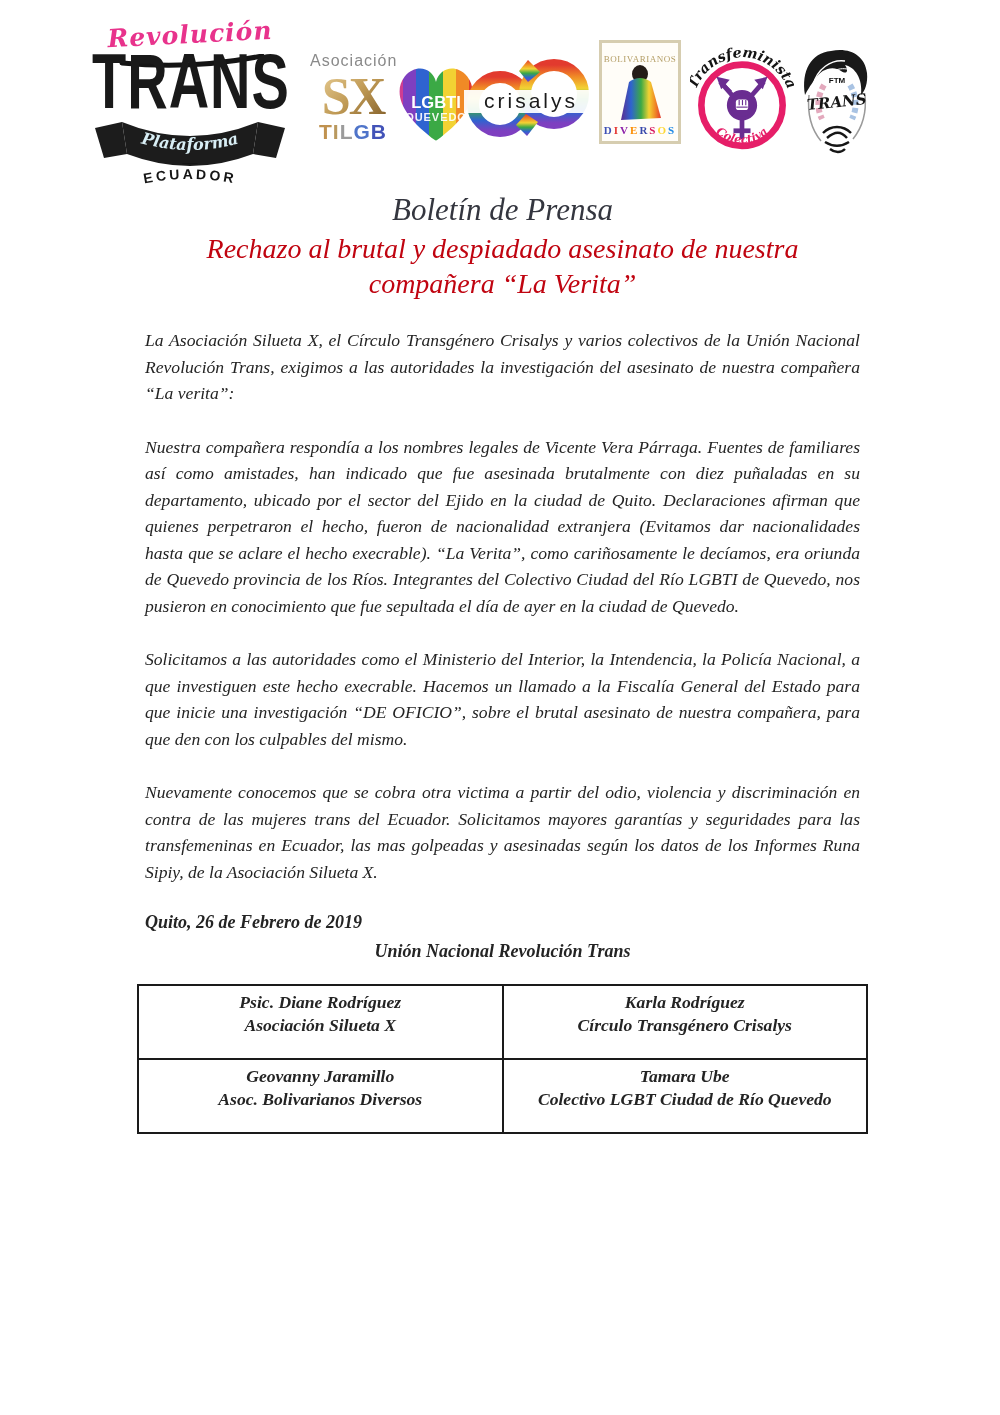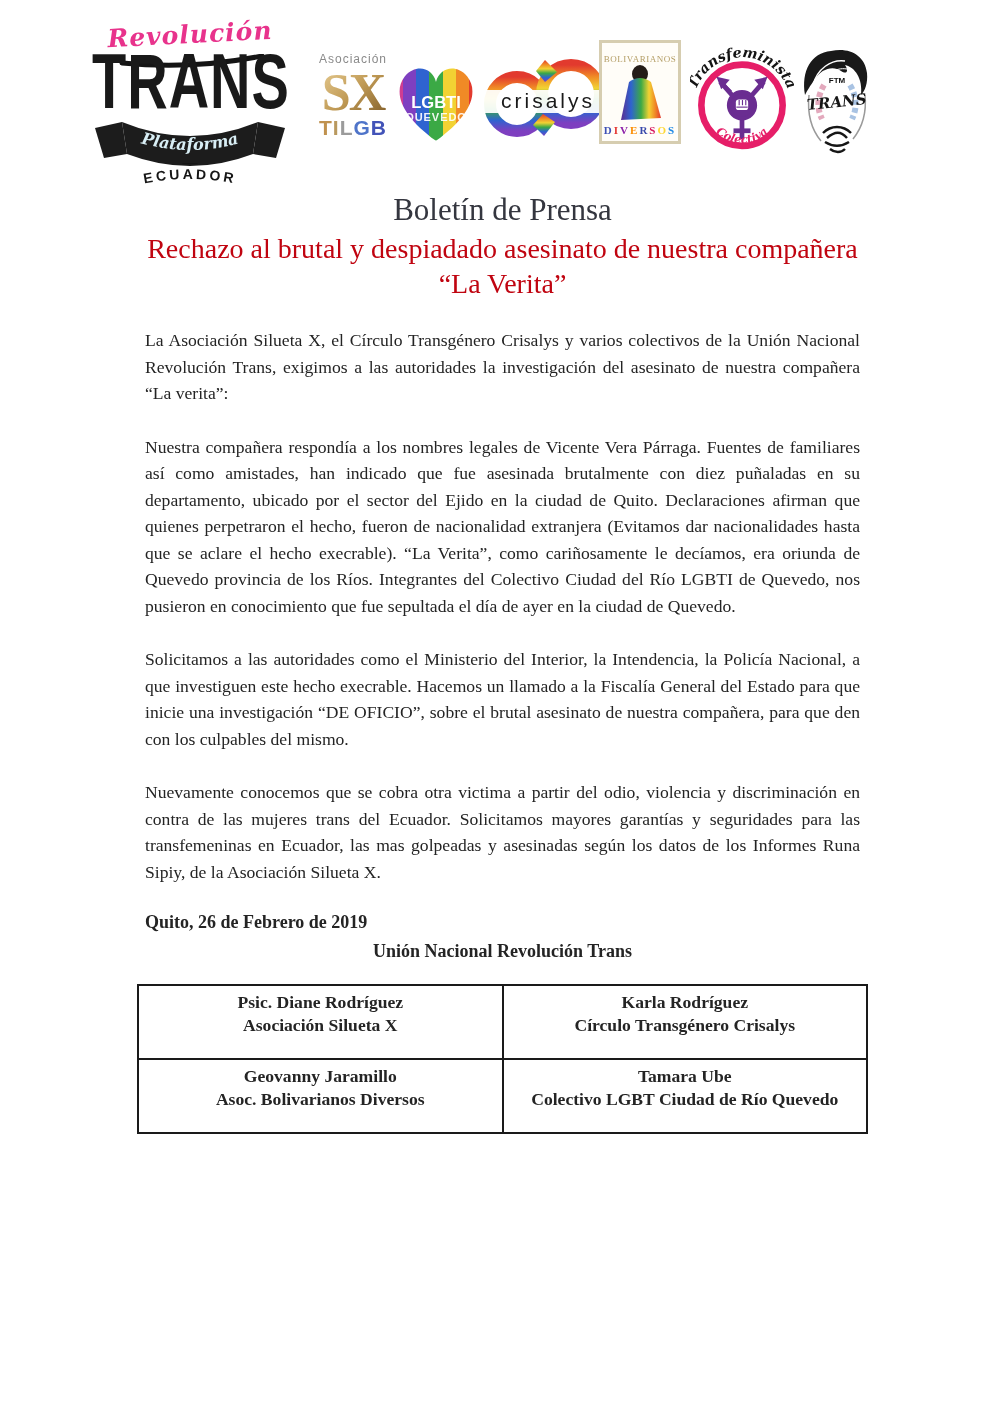--- a/index.html
+++ b/index.html
@@ -14,44 +14,44 @@
     font-size:25px;color:#e8338c;transform:rotate(-3deg);letter-spacing:1px;}
   .rev-swoosh{position:absolute;top:46px;left:26px;}
   .rev-trans{position:absolute;top:34px;width:100%;text-align:center;
     font-family:"Liberation Sans",sans-serif;font-weight:bold;font-size:56px;
     color:#191919;letter-spacing:1px;transform:scale(1.0,1.4);transform-origin:50% 0;line-height:1;}
   .rev-ribbon{position:absolute;top:110px;left:0;}
   .rev-dash{position:absolute;top:146px;width:100%;text-align:center;font-weight:bold;font-size:15px;color:#161616;}
   .rev-ecuador{position:absolute;top:158px;left:0;}
 
   .logo-sx{left:310px;top:52px;width:86px;text-align:center;font-family:"Liberation Sans",sans-serif;}
-  .sx-top{font-size:12px;color:#8a8a8a;letter-spacing:1px;}
+  .sx-top{font-size:16px;color:#8a8a8a;letter-spacing:1px;}
   .sx-tilgb{font-size:21px;font-weight:bold;letter-spacing:1px;margin-top:-6px;}
   .sx-tilgb .t{color:#c0924f;}
   .sx-tilgb .i{color:#b9995f;}
   .sx-tilgb .l{color:#9b9b9b;}
   .sx-tilgb .g{color:#4f74c9;}
   .sx-tilgb .b{color:#4253b8;}
 
   .logo-heart{left:390px;top:56px;width:92px;height:96px;}
-  .logo-crisalys{left:481px;top:52px;width:134px;height:96px;text-align:center;}
+  .logo-crisalys{left:464px;top:52px;width:134px;height:96px;text-align:center;}
 
   .logo-boli{left:599px;top:40px;width:82px;height:104px;box-sizing:border-box;
     border:3px solid #d6cdb0;background:#fffdf8;text-align:center;padding-top:11px;}
   .boli-top{font-size:9px;color:#b49e66;letter-spacing:.5px;font-family:"Liberation Serif",serif;}
   .boli-bottom{font-size:11px;font-weight:bold;letter-spacing:2px;margin-top:-2px;font-family:"Liberation Serif",serif;}
   .boli-bottom .c0{color:#3f51b5}.boli-bottom .c1{color:#e53935}.boli-bottom .c2{color:#8e24aa}
   .boli-bottom .c3{color:#fb8c00}.boli-bottom .c4{color:#3949ab}.boli-bottom .c5{color:#d81b60}
   .boli-bottom .c6{color:#fdd835}.boli-bottom .c7{color:#1e88e5}
 
   .logo-transfem{left:690px;top:30px;width:104px;height:124px;}
   .logo-ftm{left:797px;top:44px;width:80px;height:124px;}
 
   
-  .content{position:absolute;top:192px;left:145px;width:715px;}
+  .content{position:absolute;top:192px;left:145px;width:715px;font-style:italic;}
   .doc-title{margin:0 0 4px 0;font-size:31px;font-weight:normal;text-align:center;color:#34363f;}
   .doc-subtitle{margin:4px 0 26px 0;font-size:28px;font-weight:normal;text-align:center;
     color:#c00410;line-height:1.24;}
   .content p.body{margin:0 0 27px 0;font-size:17.6px;line-height:26.5px;text-align:justify;}
   .date-line{margin:4px 0 2px 0;font-size:18px;font-weight:bold;}
   .org-line{margin:8px 0 22px 0;font-size:18px;font-weight:bold;text-align:center;}
 
   table.sig{border-collapse:collapse;width:731px;margin-left:-8px;border-radius:27px;}
   table.sig td{border:2px solid #1a1a1a;width:50%;vertical-align:top;text-align:center;
     padding:5px 10px 21px 10px;font-weight:bold;font-size:17.6px;line-height:23px;}

